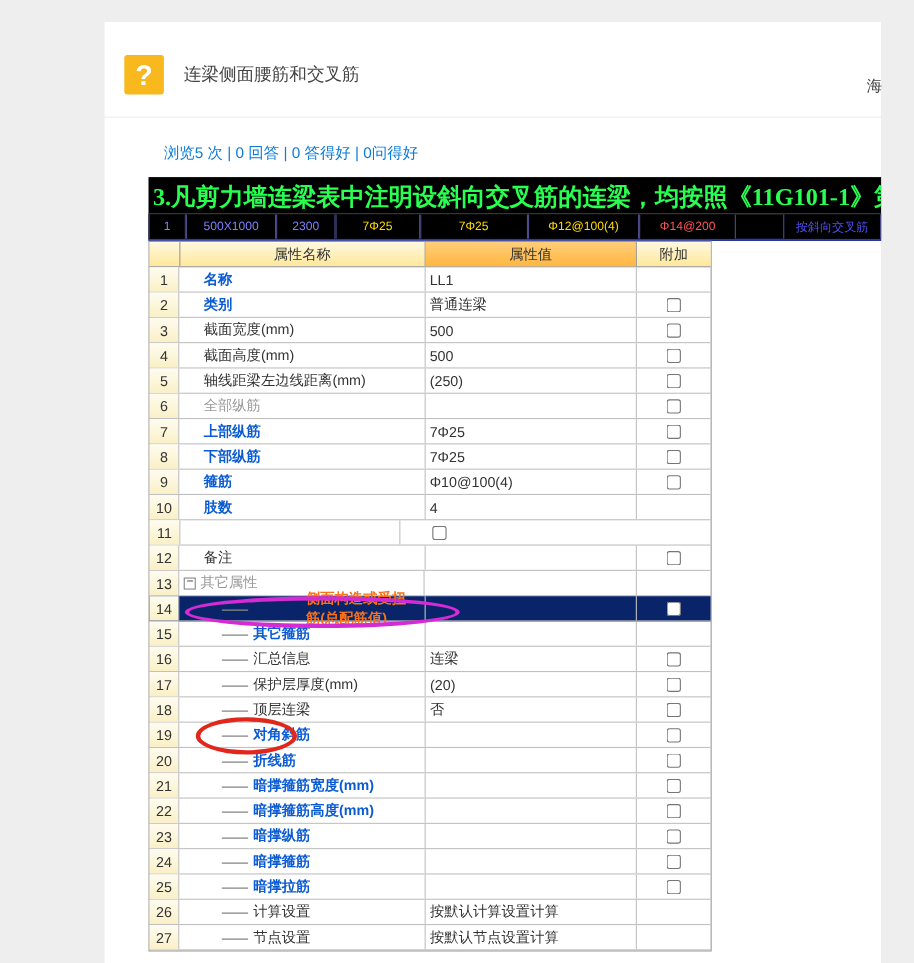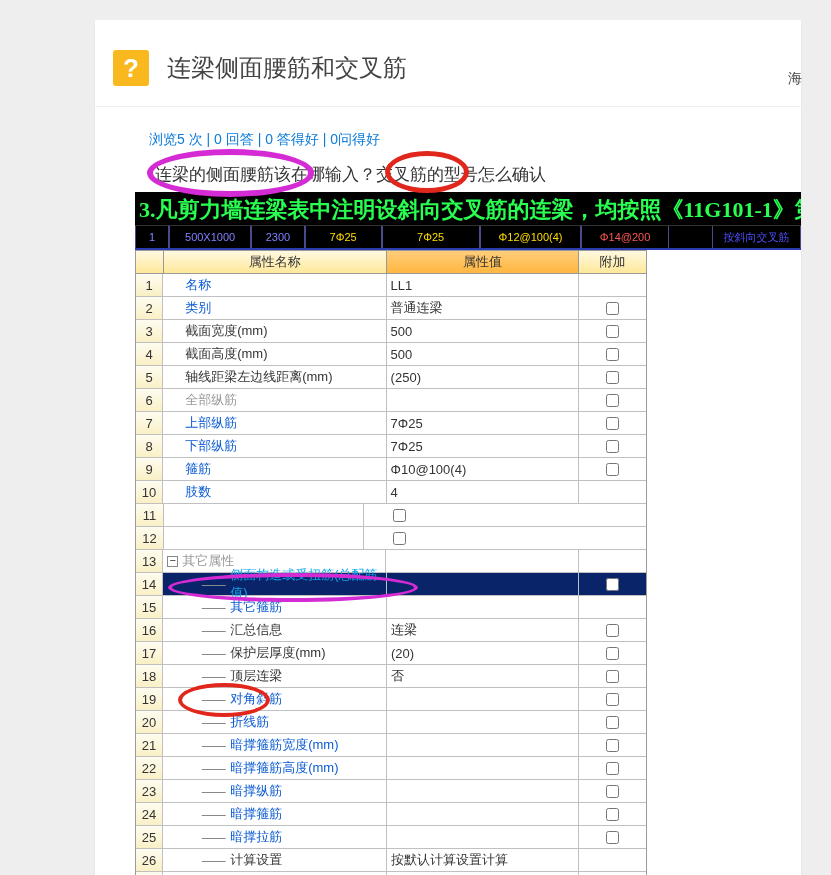--- a/index.html
+++ b/index.html
@@ -30,21 +30,21 @@
     border-radius: 3px;
     display: flex;
     align-items: center;
     justify-content: center;
     color: #fff;
     font-size: 26px;
     font-weight: bold;
     margin-right: 18px;
   }
   .title {
-    font-size: 24px;
+    font-size: 16px;
     color: #444;
   }
   .side-char {
     position: absolute;
     right: -1px;
     top: 30px;
     font-size: 14px;
     color: #444;
   }
   .stats {
@@ -154,34 +154,34 @@
   }
   .prow .col-idx {
     justify-content: center;
     background: linear-gradient(#fefcf0, #faf0c6);
     color: #333;
   }
   .prow .col-add {
     justify-content: center;
     border-right: none;
   }
-  .link-blue { color: #0a5bd3; }
+  .link-blue { color: #0a5bd3; font-weight: bold; }
   .gray-txt { color: #999; }
   input.chk {
     width: 13px;
     height: 13px;
     margin: 0;
   }
   .indent1 { padding-left: 22px !important; }
   .indent2 { padding-left: 38px !important; }
   .selrow {
     background: #0a246a;
     color: #fff;
   }
-  .selrow .link-blue { color: #0ea5e9; }
+  .selrow .link-blue { color: #f97316; margin-left: 48px; }
   .minus {
     display: inline-block;
     width: 9px;
     height: 9px;
     border: 1px solid #888;
     text-align: center;
     line-height: 7px;
     font-size: 11px;
     margin-right: 4px;
     background: #fff;
@@ -219,25 +219,20 @@
 <div class="page">
 
   <div class="hdr">
     <div class="qicon">?</div>
     <div class="title">连梁侧面腰筋和交叉筋</div>
     <div class="side-char">海</div>
   </div>
 
   <div class="stats">浏览5 次 | 0 回答 | 0 答得好 | 0问得好</div>
 
-  <div class="question">
-    <span>连梁的侧面腰筋该在哪输入？交叉筋的型号怎么确认</span>
-    <span class="oval magenta"></span>
-    <span class="oval red1"></span>
-  </div>
 
   <div class="greenbar">3.凡剪力墙连梁表中注明设斜向交叉筋的连梁，均按照《11G101-1》第76 页连梁斜向交</div>
 
   <div class="tabstrip">
     <div class="ts-blue" style="width:36px">1</div>
     <div class="ts-blue" style="width:90px">500X1000</div>
     <div class="ts-blue" style="width:58px">2300</div>
     <div class="ts-yellow" style="width:84px">7Φ25</div>
     <div class="ts-yellow" style="width:108px">7Φ25</div>
     <div class="ts-yellow" style="width:112px">Φ12@100(4)</div>
@@ -351,20 +346,23 @@
         </div>
         <div class="prow">
           <div class="col-idx">11</div>
           <div class="col-val"></div>
           <div class="col-add">
             <input type="checkbox" class="chk" style="">
           </div>
         </div>
         <div class="prow">
           <div class="col-idx">12</div>
+          <div class="col-name indent1">
+            <span class="">备注</span>
+          </div>
           <div class="col-val"></div>
           <div class="col-add">
             <input type="checkbox" class="chk" style="">
           </div>
         </div>
         <div class="prow">
           <div class="col-idx">13</div>
           <div class="col-name">
             <span class="minus">−</span>
             <span class="gray-txt">其它属性</span>

